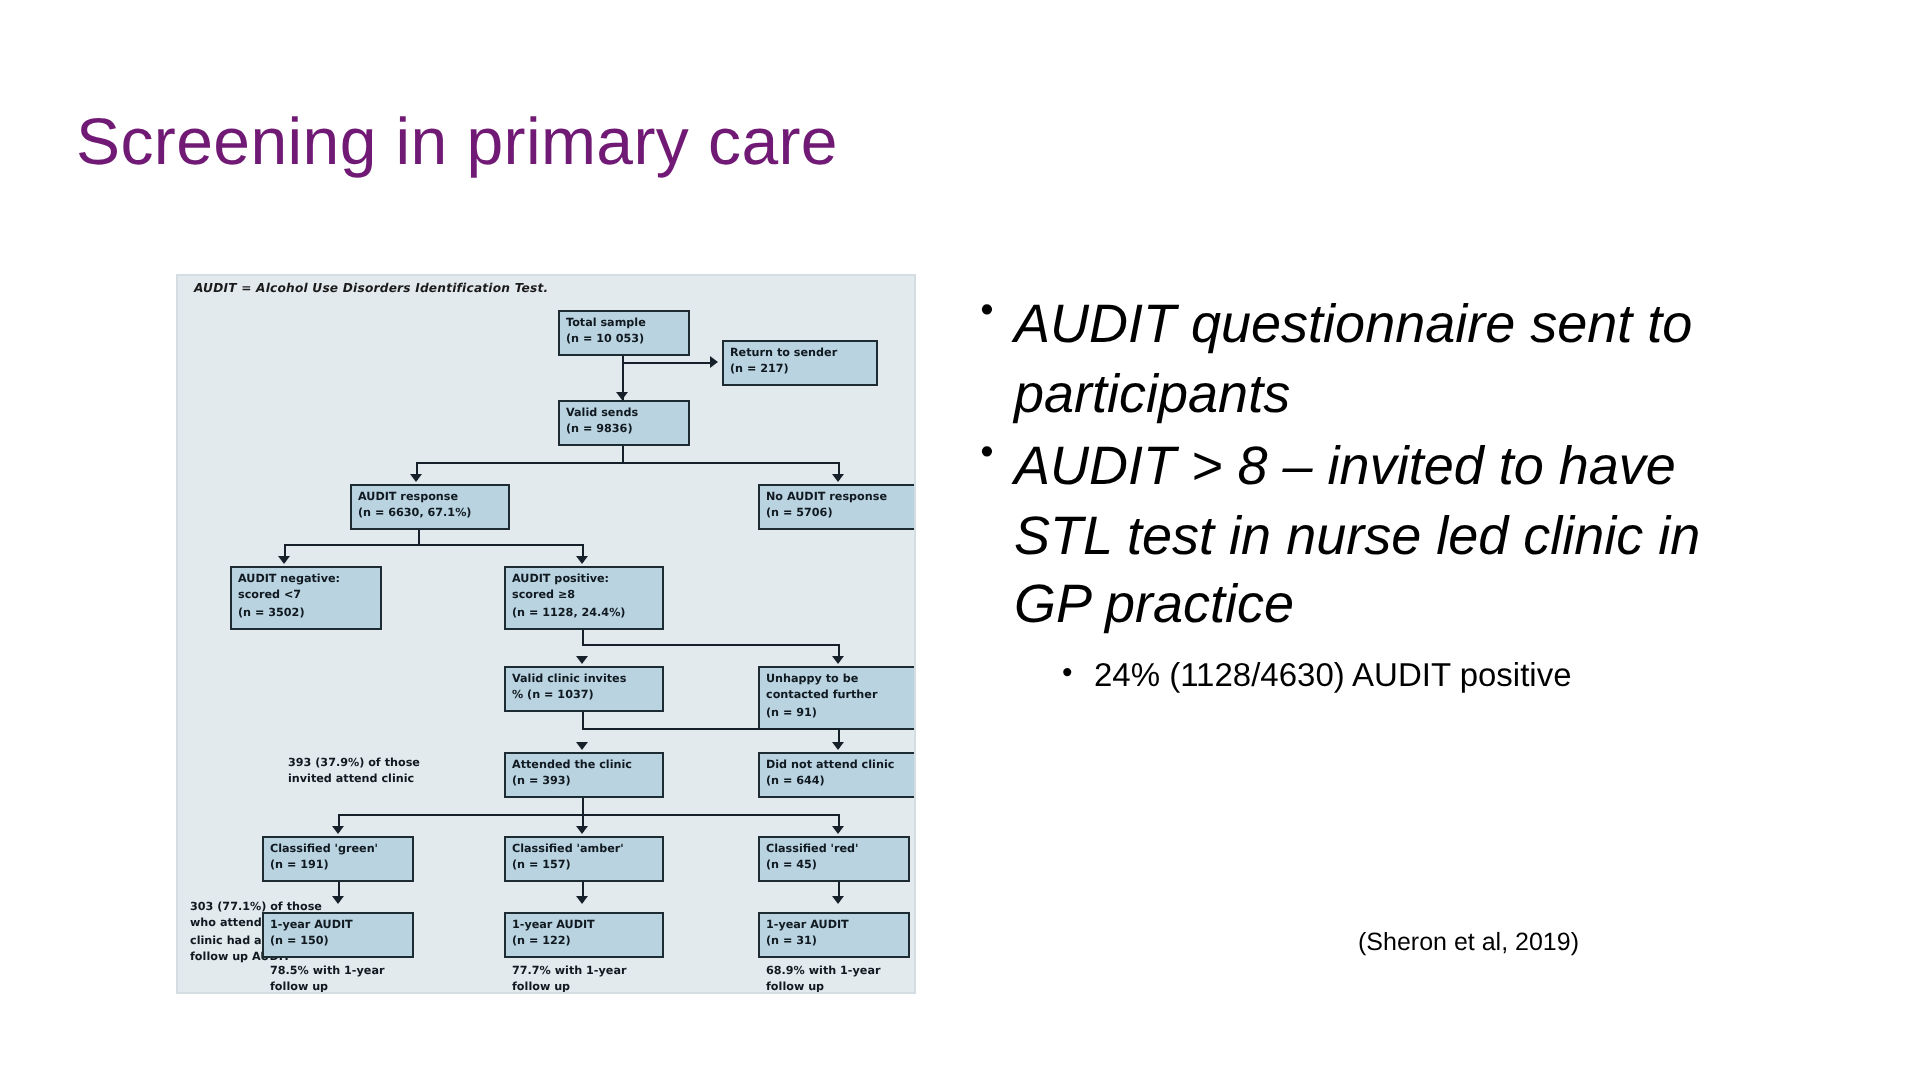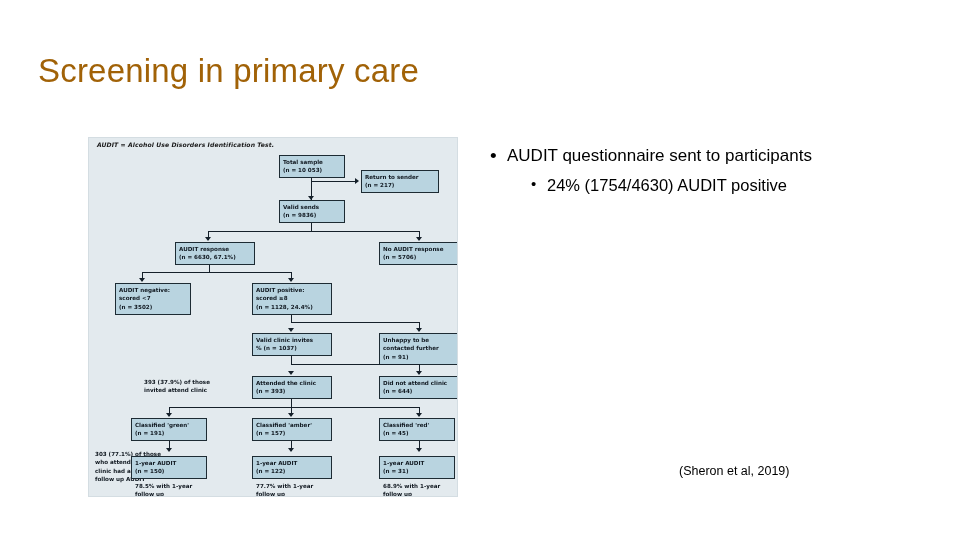--- a/index.html
+++ b/index.html
@@ -6,21 +6,21 @@
   body{
     width:960px;height:540px;background:#ffffff;
     font-family:"Liberation Sans",sans-serif;
     overflow:hidden;position:relative;
   }
   #slide{position:absolute;inset:0;}
 
   
   .slide-title{
     position:absolute;left:38px;top:53px;width:600px;
-    font-size:33px;font-weight:400;color:#a16207;
+    font-size:33px;font-weight:400;color:#701a75;
     letter-spacing:.2px;line-height:1.1;
   }
 
   
   .figure{
     position:absolute;left:88px;top:137px;width:368px;height:358px;
     background:#e3eaee;border:1px solid #d4dde2;
     overflow:hidden;
   }
   .fig-caption{
@@ -64,22 +64,22 @@
     border-top:3px solid transparent;border-bottom:3px solid transparent;
     border-left:4px solid #15202a;
   }
 
   
   .bullets{
     position:absolute;left:487px;top:145px;width:395px;
     color:#000;
   }
   .b1{
-    position:relative;font-size:17px;line-height:1.28;
-    padding-left:20px;margin-bottom:2px;
+    position:relative;font-size:27px;line-height:1.28;
+    padding-left:20px;margin-bottom:2px;font-style:italic;
   }
   .b1::before{
     content:"\2022";position:absolute;left:3px;top:-1px;font-size:19px;
   }
   .b2{
     position:relative;font-size:16.5px;line-height:1.3;
     padding-left:60px;margin-top:8px;
   }
   .b2::before{
     content:"\2022";position:absolute;left:44px;top:-1px;font-size:15px;
@@ -247,18 +247,19 @@
     </div>
     <div class="undernote" style="left:294px;top:344px;">
       <span class="ln">68.9% with 1-year</span>
       <span class="ln">follow up</span>
     </div>
 
   </div>
 
   <div class="bullets">
     <div class="b1">AUDIT questionnaire sent to participants</div>
-    <div class="b2">24% (1754/4630) AUDIT positive</div>
+    <div class="b1">AUDIT &gt; 8 – invited to have STL test in nurse led clinic in GP practice</div>
+    <div class="b2">24% (1128/4630) AUDIT positive</div>
   </div>
 
   <div class="citation">(Sheron et al, 2019)</div>
 
 </div>
 
 </body></html>

